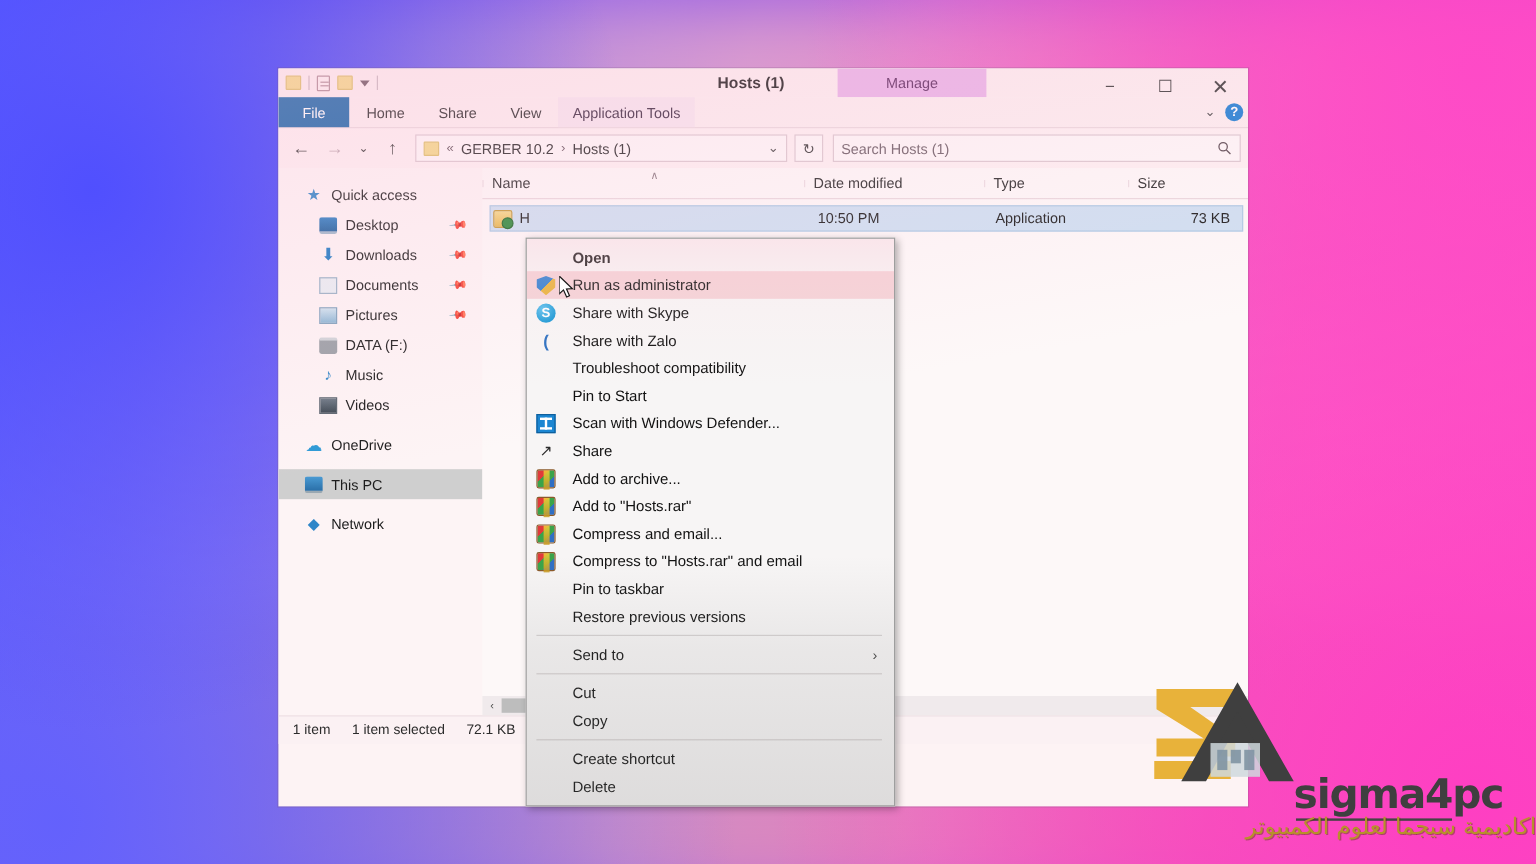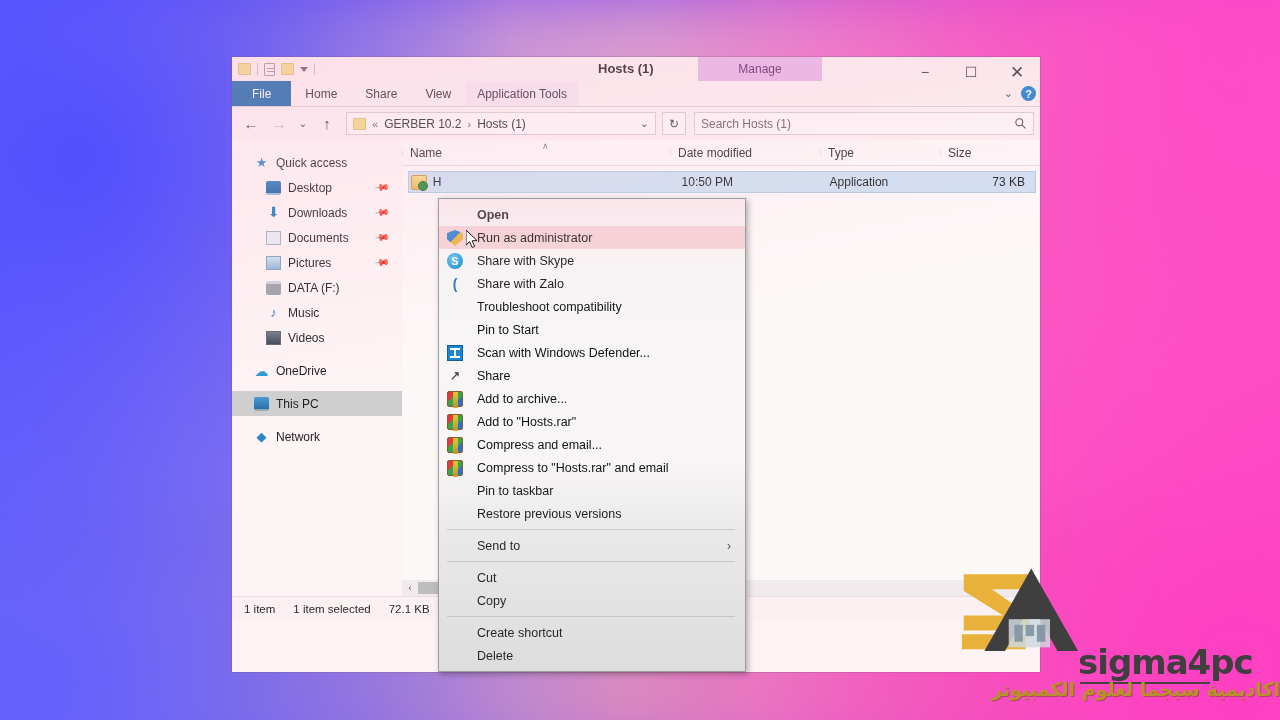--- a/index.html
+++ b/index.html
@@ -229,21 +229,21 @@
   
   #cursor{ position:absolute; left:466px; top:230px; width:14px; height:20px; }
 
   
   #logo{ position:absolute; left:960px; top:560px; width:320px; height:150px; }
   #logo .sg{
      position:absolute; left:0; top:0; width:150px; height:110px;
   }
   #logo .arabic{
      position:absolute; left:-60px; top:118px; width:380px; text-align:right;
-     color:#b8912a; font-size:19px; font-weight:bold; letter-spacing:0px;
+     color:#b8912a; font-size:19px; font-weight:normal; letter-spacing:0px;
      direction:rtl; font-family:"DejaVu Sans", sans-serif;
      text-shadow: 1px 1px 0 rgba(90,60,10,.45);
   }
   #logo .word{
      position:absolute; left:118px; top:82px; color:#3f3f3f; font-size:34px; font-weight:bold;
      font-family:"DejaVu Sans", sans-serif; letter-spacing:-1px;
   }
   #logo .uline{ position:absolute; left:120px; top:122px; width:130px; height:2px; background:#444; }
 </style>
 </head>

